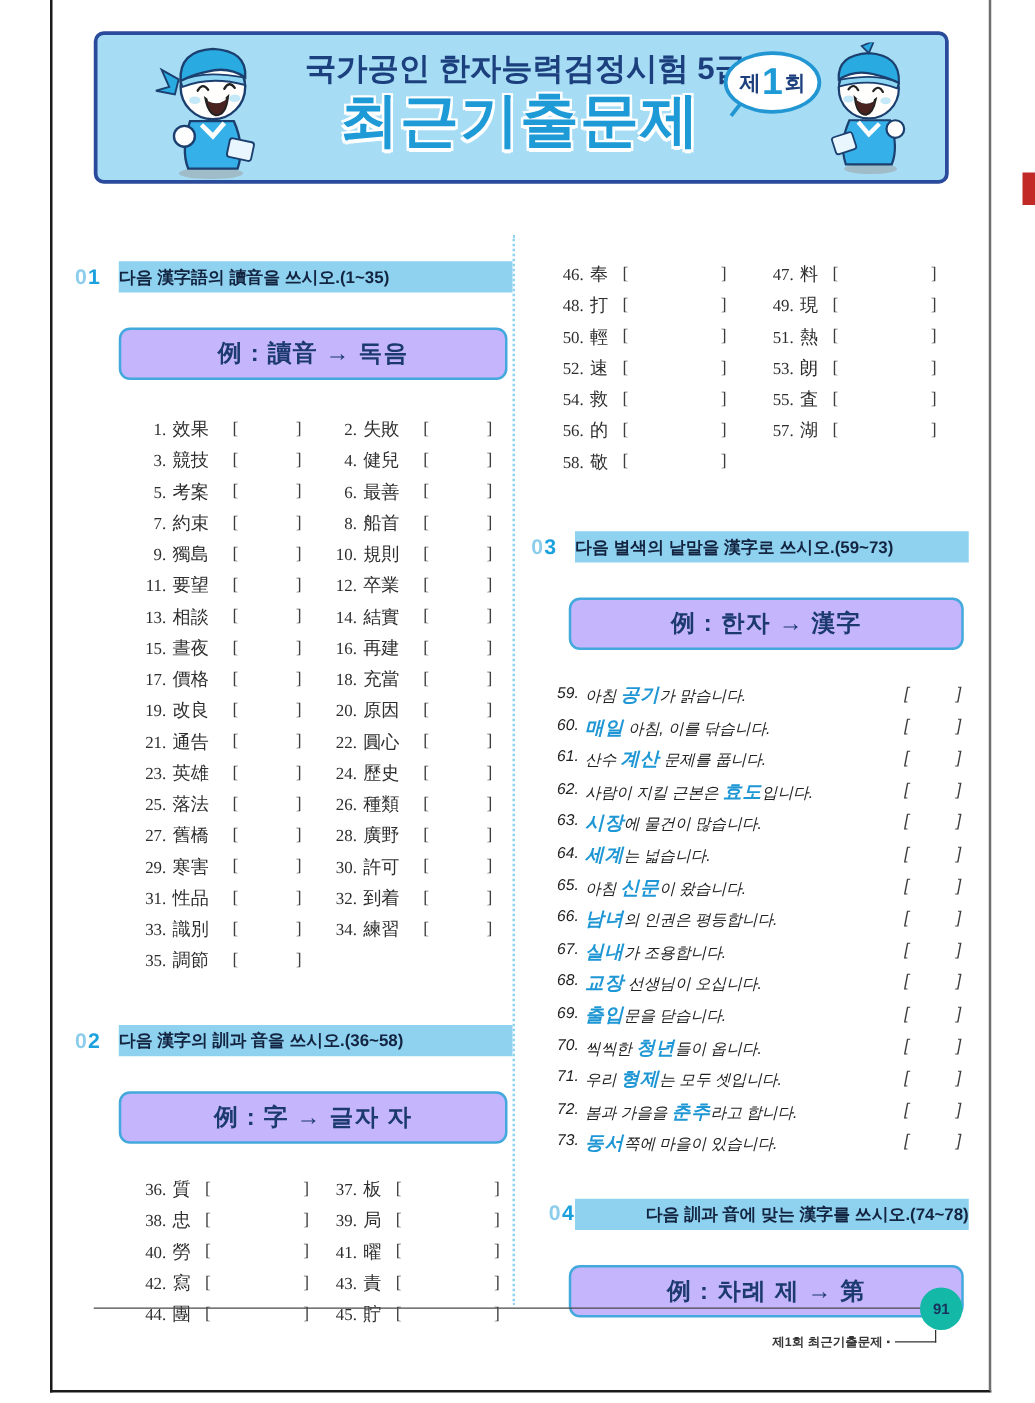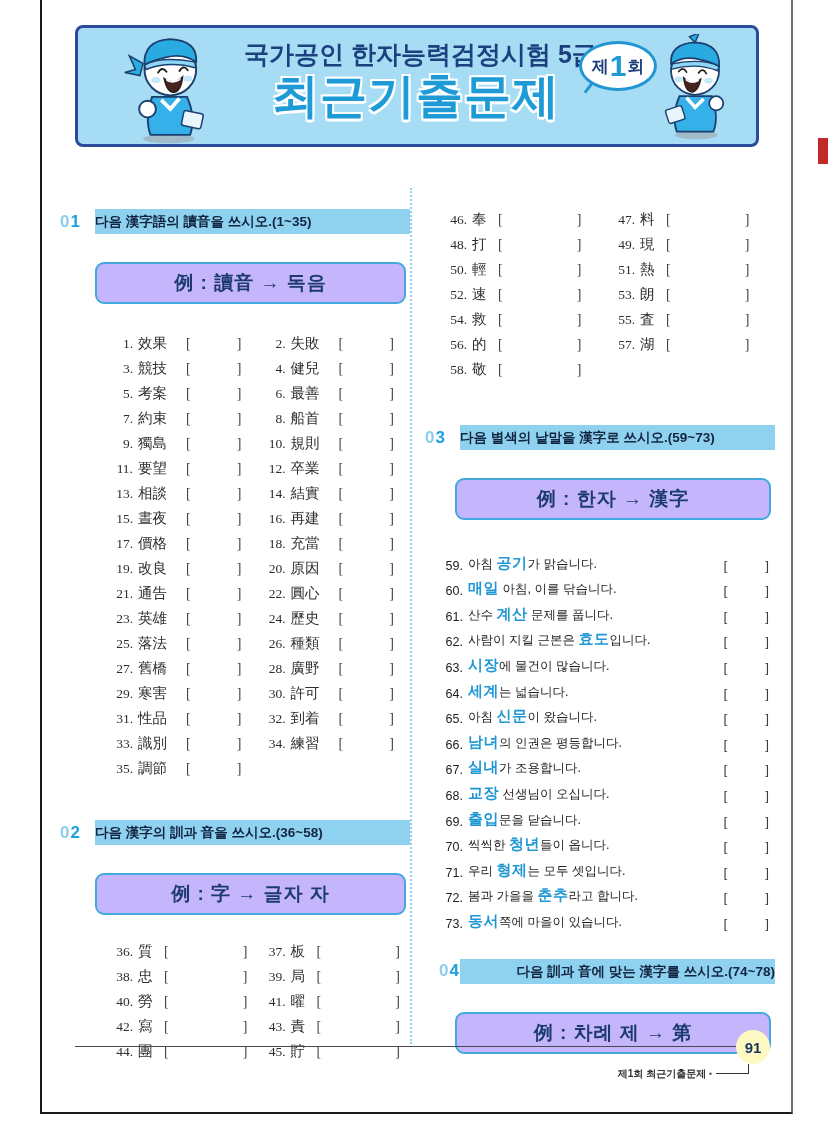--- a/index.html
+++ b/index.html
@@ -61,31 +61,31 @@
   .qw{font-size:14.5px;flex:none;}
   .mode-a .qw{width:48px;}
   .mode-b .qw{width:26px;}
   .qb{display:flex;font-size:14px;color:#3d3d3d;}
   .bsp{display:inline-block;}
   .mode-a .bsp{width:46px;}
   .mode-b .bsp{width:74px;}
 
   
   .sent-list{margin:27px 0 0 12px;}
-  .s-row{height:25.6px;display:flex;align-items:flex-end;font-size:12.5px;color:#222;}
+  .s-row{height:25.6px;display:flex;align-items:flex-start;font-size:12.5px;color:#222;font-style:italic;}
   .s-row .qn{width:26px;font-family:"Liberation Sans",sans-serif;font-size:12.5px;}
   .sent{flex:1;white-space:nowrap;overflow:hidden;}
   .hl{color:#1f97d4;font-weight:bold;font-size:15px;letter-spacing:.5px;}
   .s-row .qb{margin-left:auto;margin-right:6px;font-size:13.5px;}
   .s-row .bsp{width:38px;}
 
   
   .rule{position:absolute;left:75px;top:1046px;width:661px;border-top:1.6px solid #4a4a4a;}
   .page-circle{position:absolute;left:736px;top:1030px;width:34px;height:34px;border-radius:50%;
-    background:#fef9c3;color:#17335e;font-weight:bold;font-size:15px;
+    background:#14b8a6;color:#17335e;font-weight:bold;font-size:12px;
     display:flex;align-items:center;justify-content:center;}
   .footer-elbow{position:absolute;left:716px;top:1064px;width:32px;height:9px;
     border-bottom:1.6px solid #333;border-right:1.6px solid #333;}
   .footer-label{position:absolute;left:440px;top:1067px;width:272px;text-align:right;
     font-size:10px;font-weight:bold;color:#333;white-space:nowrap;}
   .footer-label .bullet{font-size:8px;vertical-align:1px;margin-left:3px;}
 </style>
 </head>
 <body>
 

